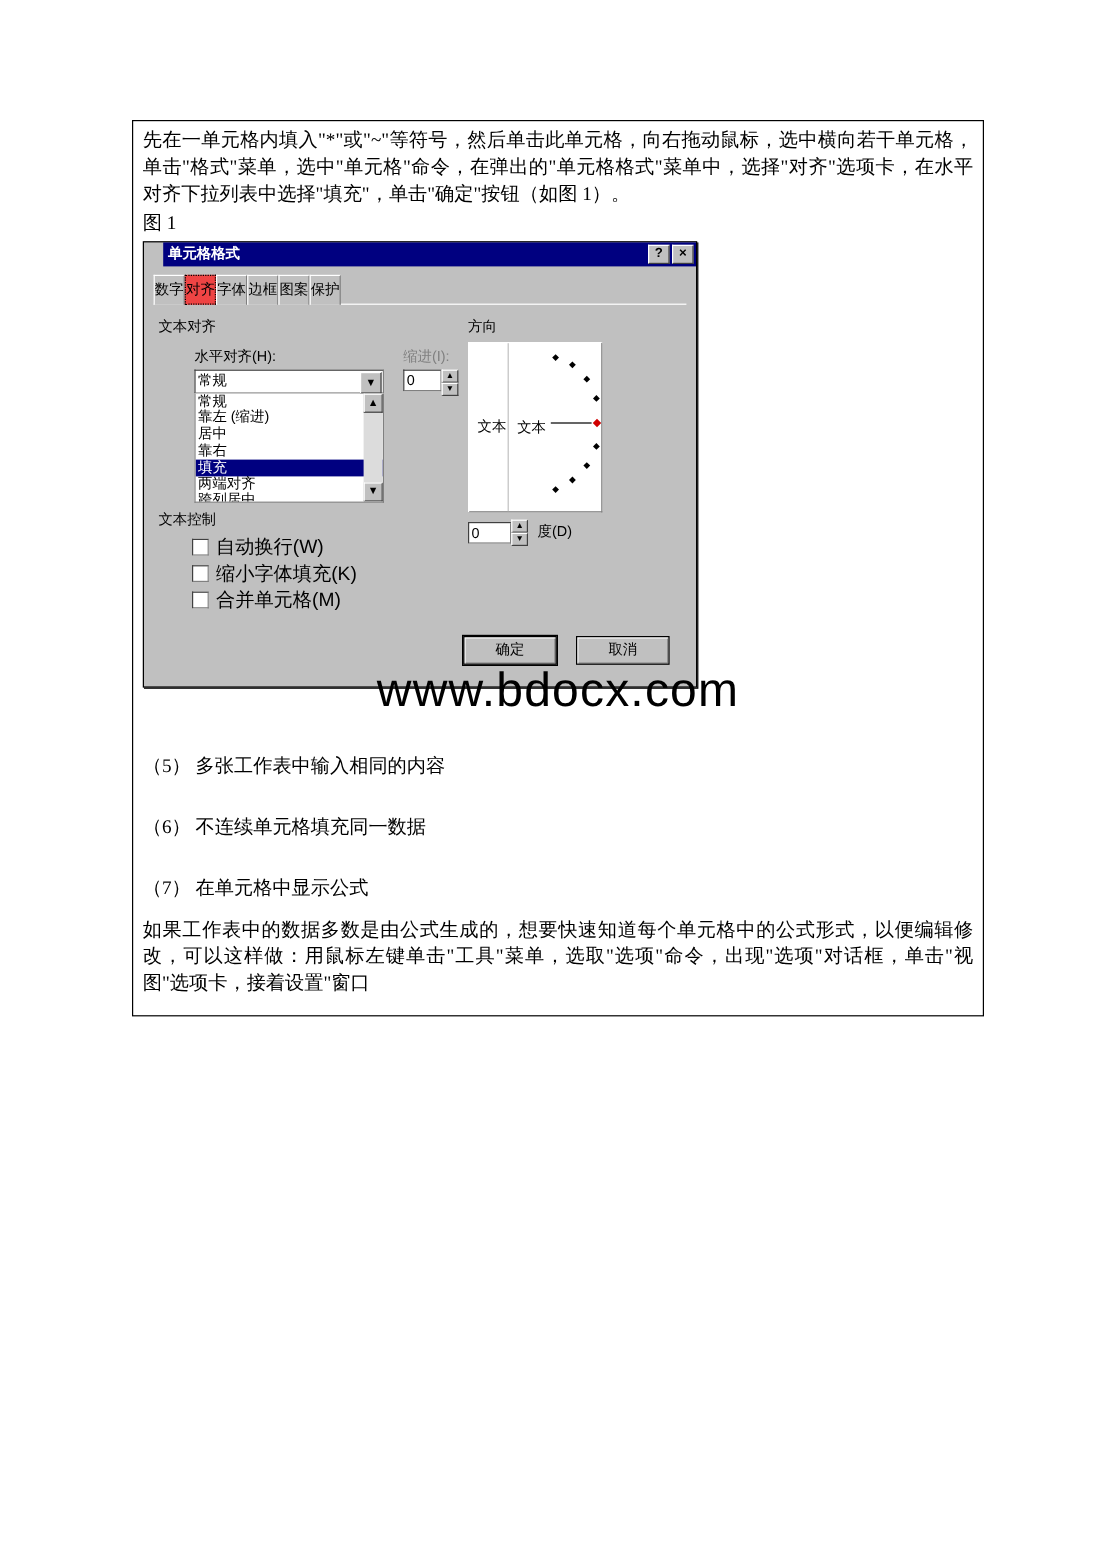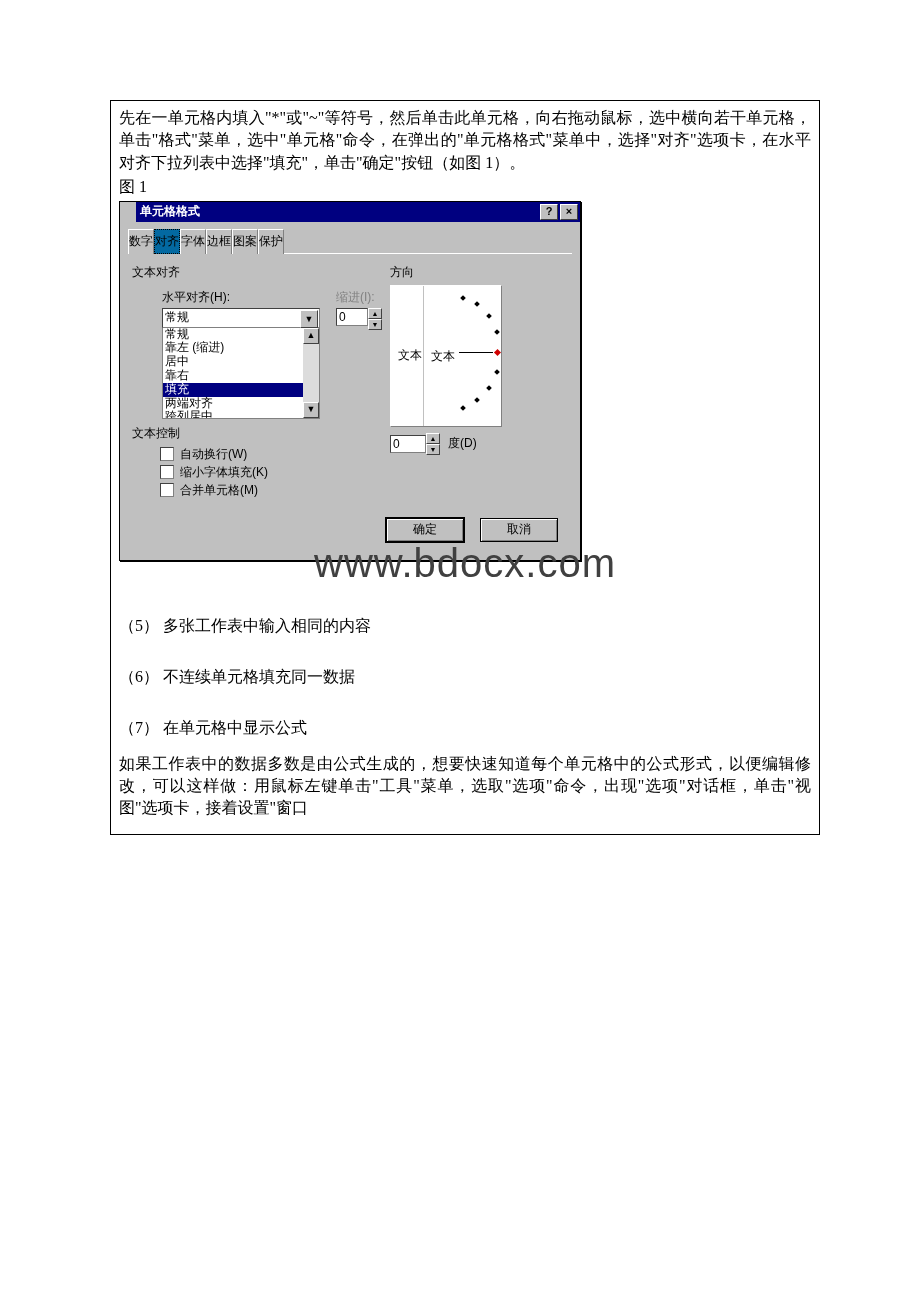--- a/index.html
+++ b/index.html
@@ -28,21 +28,21 @@
   }
   p.section-heading {
     margin: 30px 0 14px 0;
   }
   .fig-label { margin: 0; }
   .watermark {
     position: relative;
     text-align: center;
     font-family: Arial, sans-serif;
     font-size: 40px;
-    color: #404040;
+    color: #000000;
     margin-top: -20px;
     margin-bottom: 16px;
     letter-spacing: 1px;
     user-select: none;
   }
 
   
   .dialog {
     width: 460px;
     font-family: "SimSun", "宋体", sans-serif;
@@ -96,21 +96,21 @@
     border-top-color: #fff;
     border-left-color: #fff;
     background: #c0c0c0;
     margin-right: 0;
     font-size: 12px;
     position: relative;
     top: 1px;
   }
   .tab.active {
     border: 1px dotted #000;
-    background: #0369a1;
+    background: #ef4444;
     z-index: 2;
   }
   .tab-panel {
     display: flex;
     padding: 4px 4px 0 4px;
   }
   .col-left {
     flex: 1.2;
   }
   .col-right {
@@ -217,21 +217,21 @@
     background:#c0c0c0;
     border:1px solid #fff;
     border-right-color:#404040;
     border-bottom-color:#404040;
     font-size:7px;line-height:7px;
     display:flex;align-items:center;justify-content:center;
   }
   .checkbox-row {
     display:flex;align-items:center;
     margin: 1px 0 1px 28px;
-    font-size:12px;
+    font-size:16px;
   }
   .checkbox {
     width:12px;height:12px;
     border:1px solid #808080;
     border-top-color:#404040;border-left-color:#404040;
     background:#fff;
     margin-right:6px;
   }
   .orient-box {
     border:1px solid #808080;

